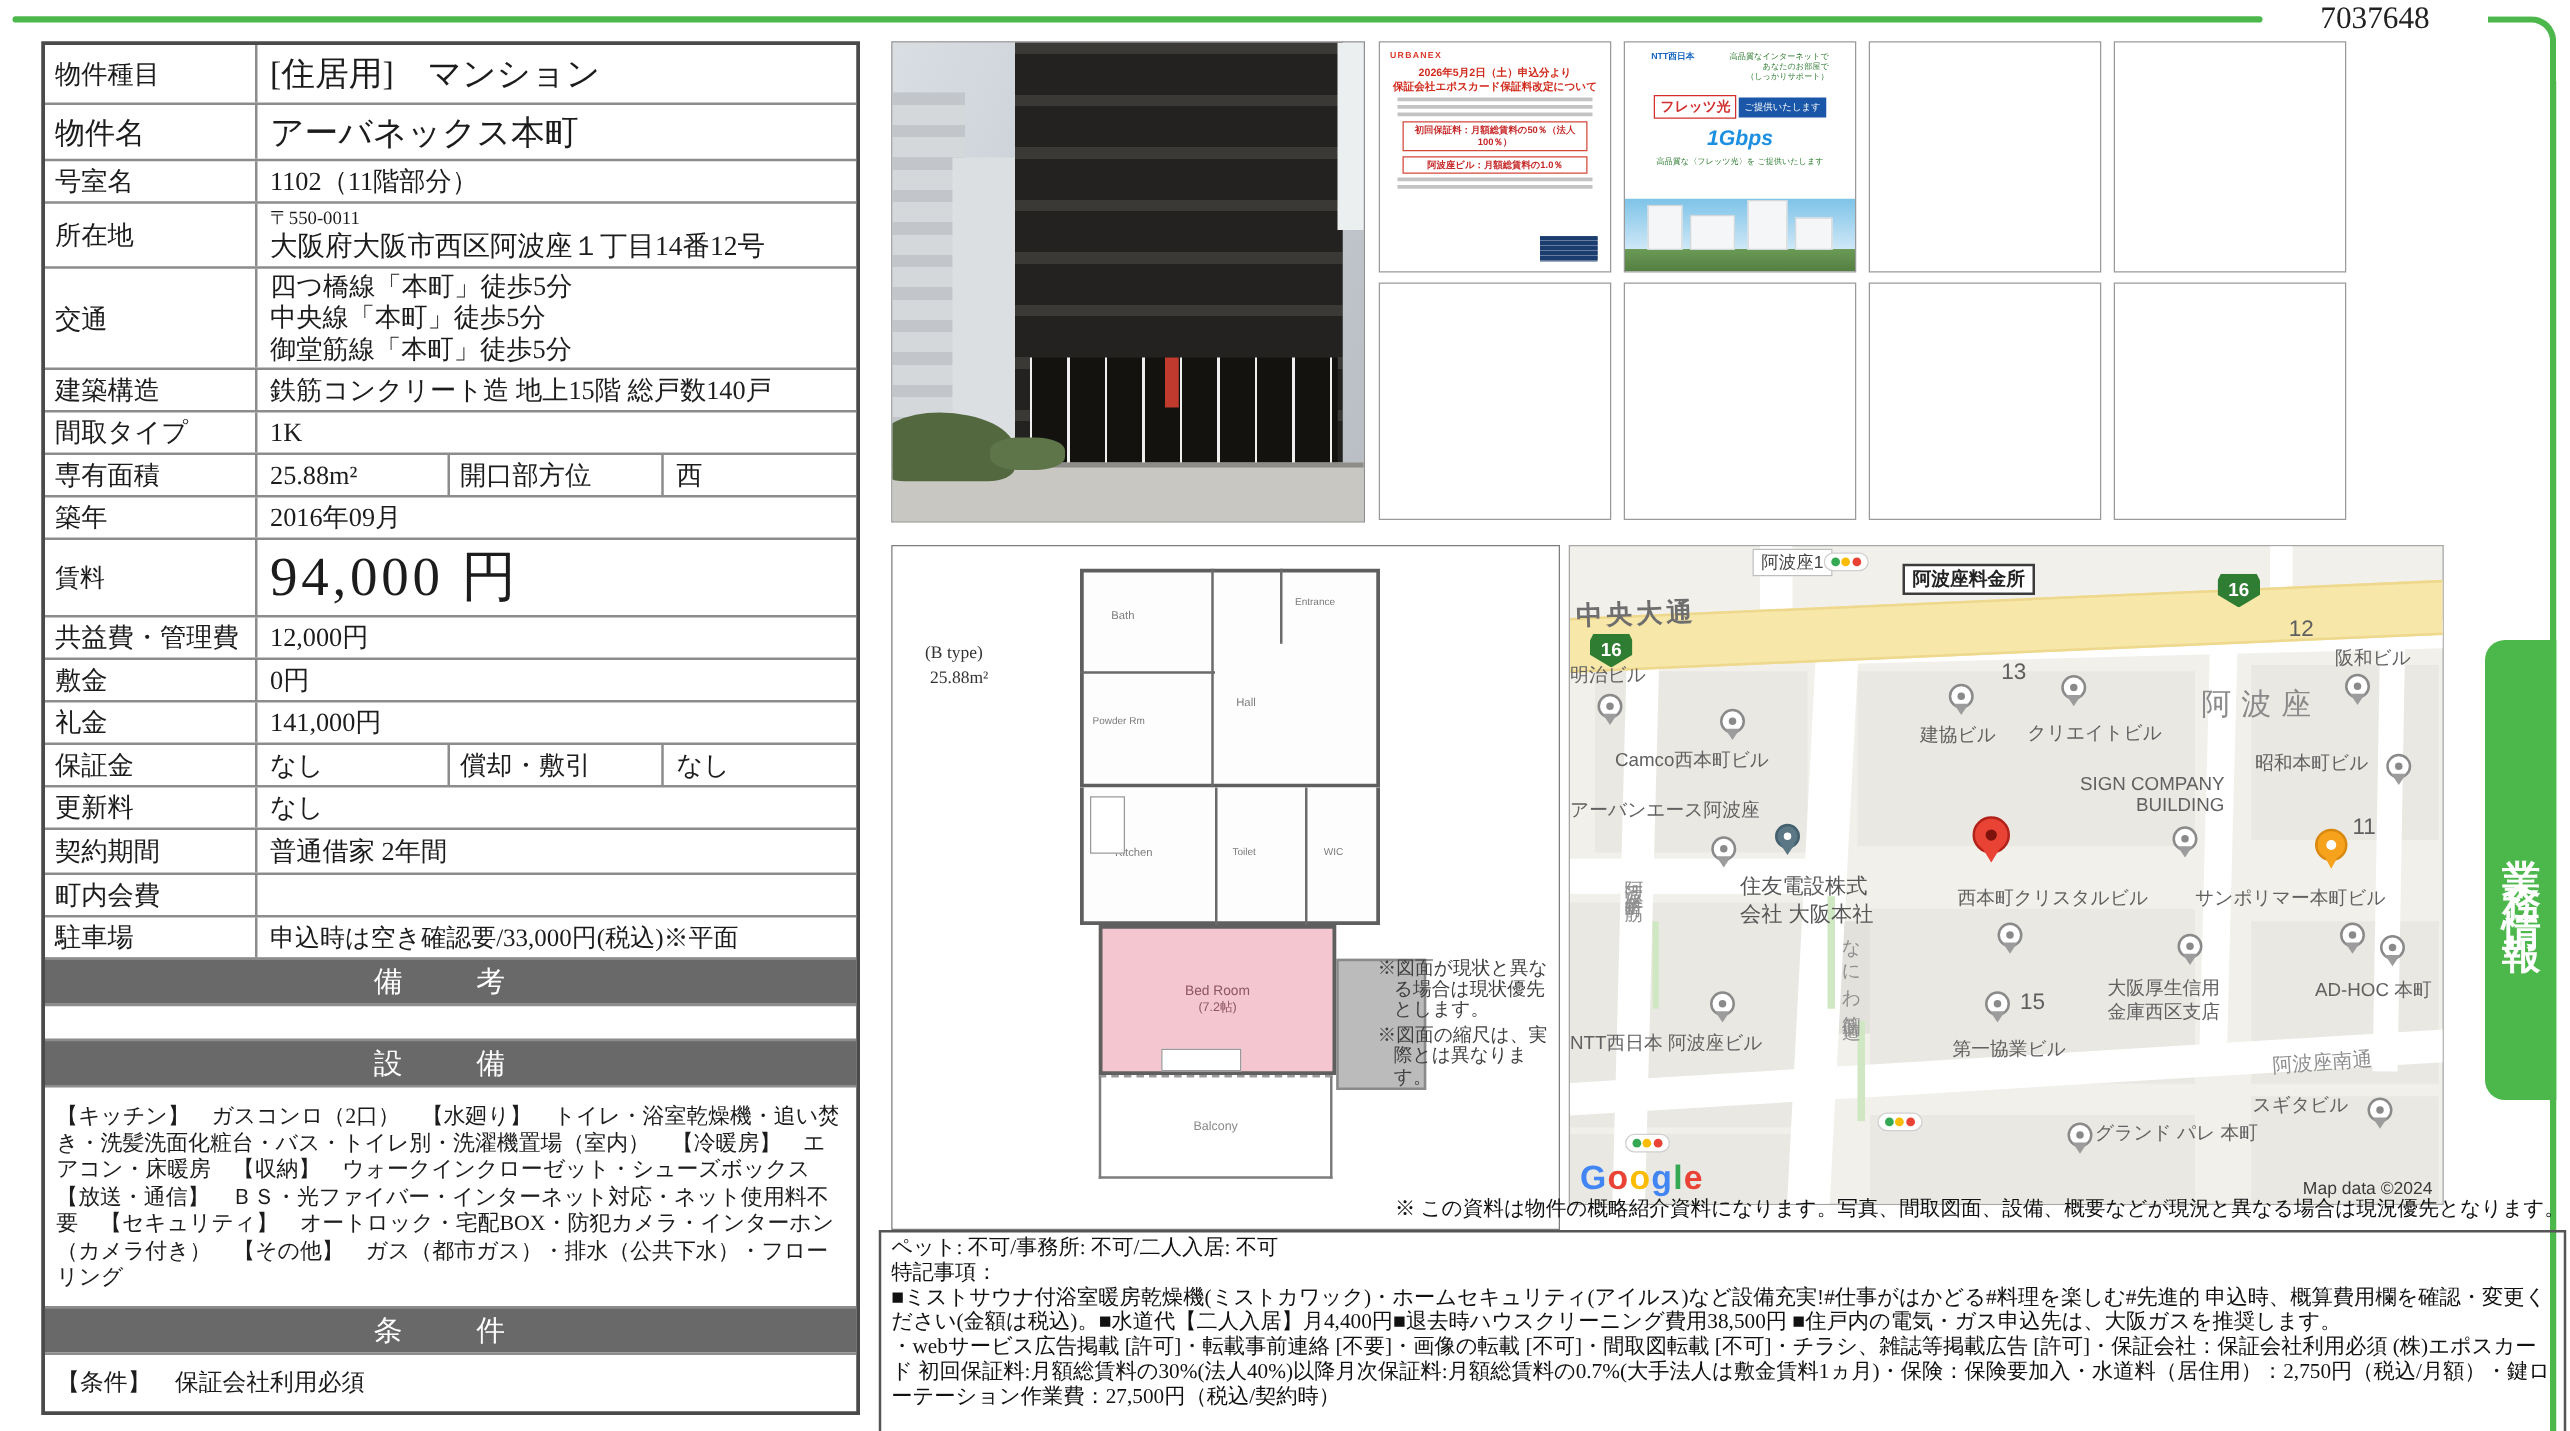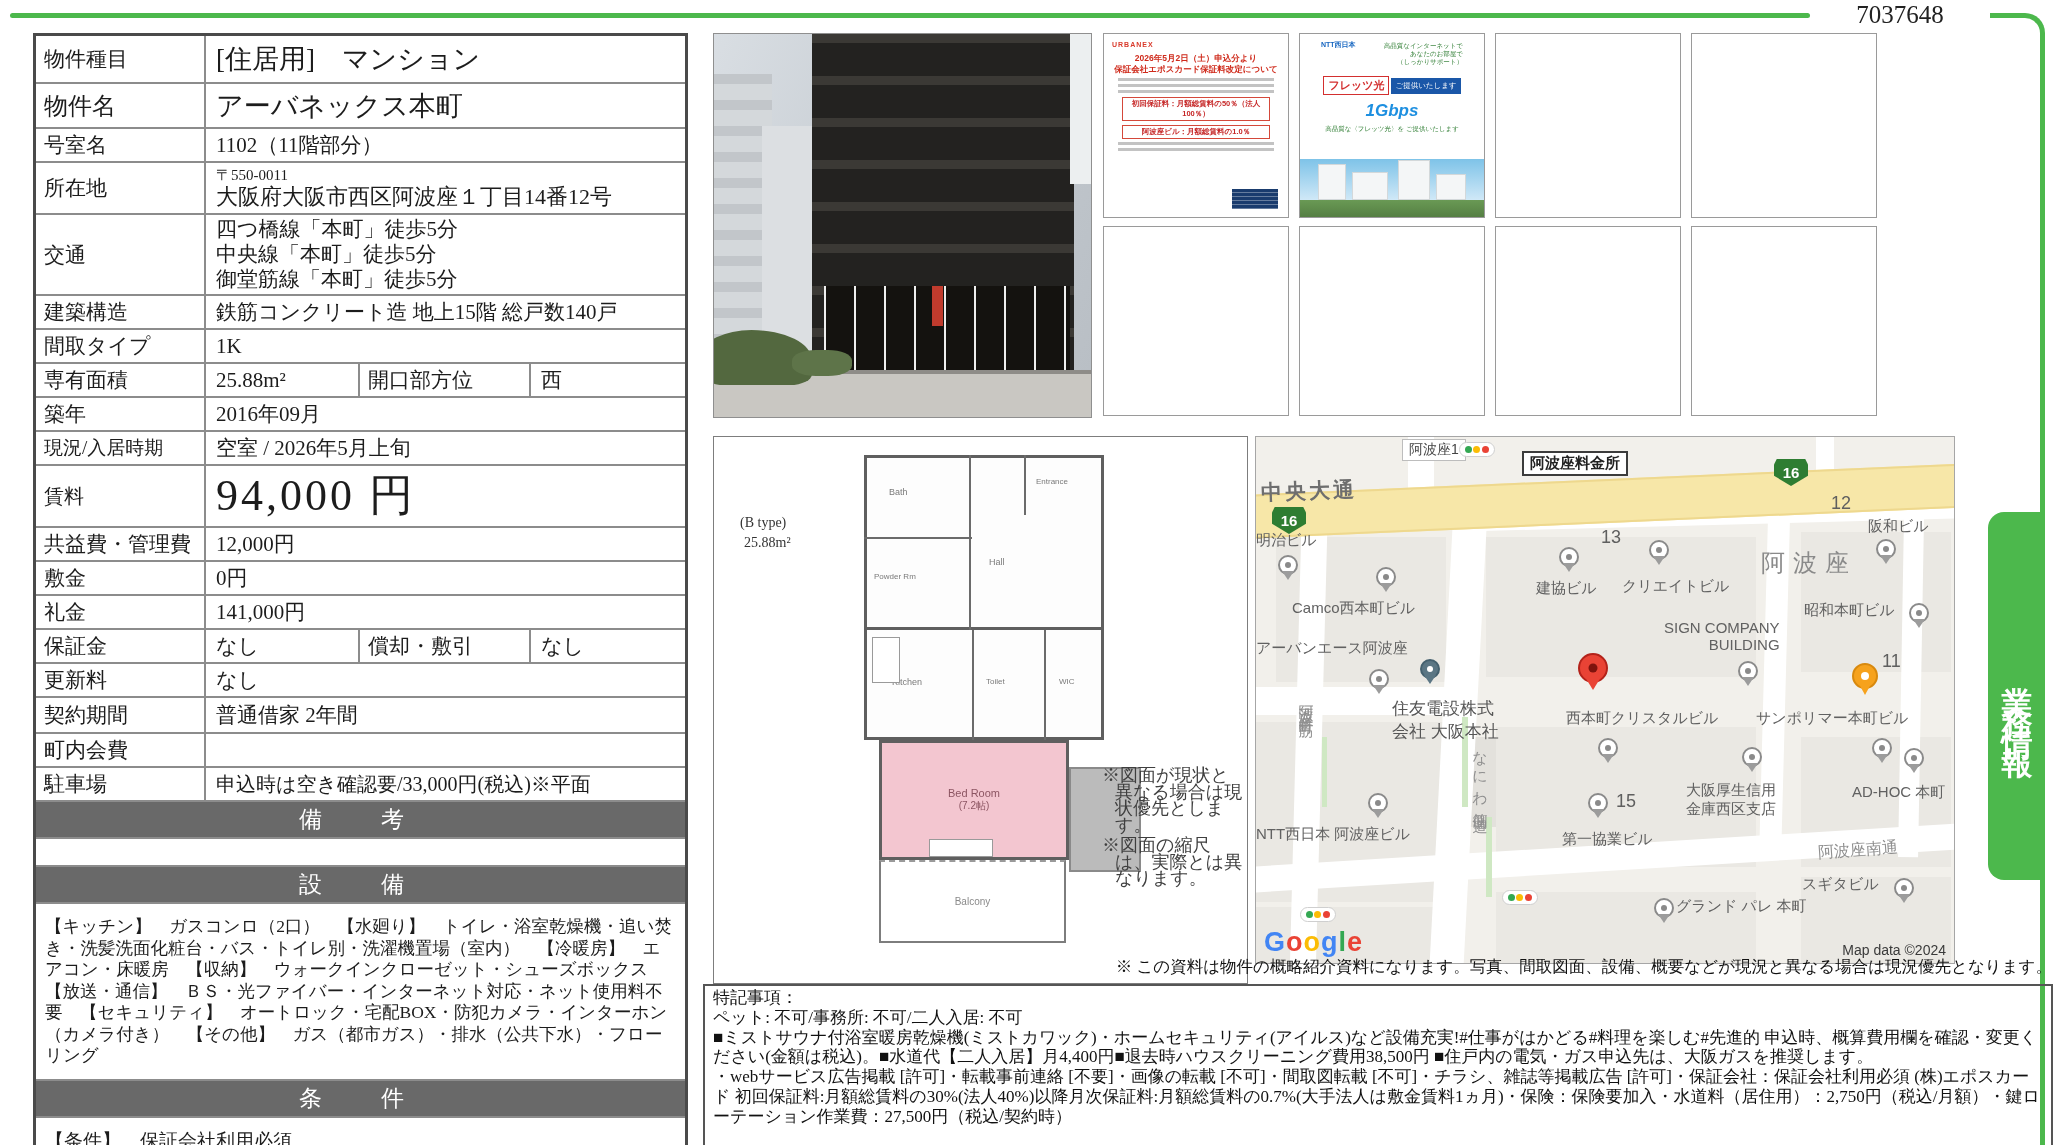--- a/index.html
+++ b/index.html
@@ -84,21 +84,21 @@
   .fp-inwall{position:absolute;background:#6b6b6b;}
   .fp-room-label{position:absolute;color:#7a7a7a;font-family:"Liberation Sans",sans-serif;white-space:nowrap;}
   .fp-bed{position:absolute;left:165px;top:303px;width:190px;height:120px;background:#f3c6d0;border:3px solid #5f5f5f;
           box-sizing:border-box;display:flex;flex-direction:column;align-items:center;justify-content:center;color:#8c5562;
           font-family:"Liberation Sans",sans-serif;}
   .fp-gray{position:absolute;left:355px;top:330px;width:72px;height:105px;background:#bbbbbb;border:2px solid #8a8a8a;box-sizing:border-box;}
   .fp-balcony{position:absolute;left:165px;top:423px;width:187px;height:83px;border:2px solid #7d7d7d;border-top:2px dashed #9a9a9a;
           box-sizing:border-box;display:flex;align-items:center;justify-content:center;color:#8a8a8a;font-size:10px;
           font-family:"Liberation Sans",sans-serif;}
   .fp-furn{position:absolute;border:1.5px solid #9a9a9a;background:#fff;}
-  .fp-notes{position:absolute;left:388px;top:330px;width:142px;font-size:18px;line-height:16.5px;color:#3f3f3f;}
+  .fp-notes{position:absolute;left:388px;top:330px;width:142px;font-size:15px;line-height:16.5px;color:#3f3f3f;}
   .fp-notes div{text-indent:-13px;padding-left:13px;margin-bottom:4px;}
 
   
   .map{position:absolute;left:1255px;top:436px;width:700px;height:528px;border:1px solid #a6a6a6;
        background:#f2f0eb;overflow:hidden;box-sizing:border-box;font-family:"Liberation Sans","DejaVu Sans",sans-serif;}
   .blk{position:absolute;}
   .road{position:absolute;background:#ffffff;}
   .yellow-road{position:absolute;left:-12px;top:42px;width:730px;height:40px;background:#f7e7a8;
        border-top:2px solid #eed88e;border-bottom:2px solid #eed88e;transform:rotate(-2.5deg);}
   .median{position:absolute;background:#cfe8c3;}
@@ -190,24 +190,20 @@
     </div>
     <div class="trow" style="min-height:34px">
       <div class="tlabel">専有面積</div>
       <div class="tvalue mid">25.88m²</div>
       <div class="tlabel2">開口部方位</div>
       <div class="tvalue">西</div>
     </div>
     <div class="trow" style="min-height:33px">
       <div class="tlabel">築年</div>
       <div class="tvalue">2016年09月</div>
-    </div>
-    <div class="trow" style="min-height:33px">
-      <div class="tlabel" style="font-size:19px">現況/入居時期</div>
-      <div class="tvalue">空室 / 2026年5月上旬</div>
     </div>
     <div class="trow" style="min-height:62px">
       <div class="tlabel" style="font-size:20px">賃料</div>
       <div class="tvalue rent-big">94,000 円</div>
     </div>
     <div class="trow" style="min-height:34px">
       <div class="tlabel">共益費・管理費</div>
       <div class="tvalue">12,000円</div>
     </div>
     <div class="trow" style="min-height:34px">
@@ -435,19 +431,19 @@
       </div>
       <div class="tlight" style="left: 246px; top: 453px;">
         <i style="background: rgb(52, 168, 83);"></i>
         <i style="background: rgb(251, 188, 5);"></i>
         <i style="background: rgb(234, 67, 53);"></i>
       </div>
     </div>
 
   <div class="disclaimer">※ この資料は物件の概略紹介資料になります。写真、間取図面、設備、概要などが現況と異なる場合は現況優先となります。</div>
   <div class="notesbox">
+    <div>ペット: 不可/事務所: 不可/二人入居: 不可</div>
     <div>特記事項：</div>
-    <div>ペット: 不可/事務所: 不可/二人入居: 不可</div>
     <div>■ミストサウナ付浴室暖房乾燥機(ミストカワック)・ホームセキュリティ(アイルス)など設備充実!#仕事がはかどる#料理を楽しむ#先進的 申込時、概算費用欄を確認・変更ください(金額は税込)。■水道代【二人入居】月4,400円■退去時ハウスクリーニング費用38,500円 ■住戸内の電気・ガス申込先は、大阪ガスを推奨します。</div>
     <div>・webサービス広告掲載 [許可]・転載事前連絡 [不要]・画像の転載 [不可]・間取図転載 [不可]・チラシ、雑誌等掲載広告 [許可]・保証会社：保証会社利用必須 (株)エポスカード 初回保証料:月額総賃料の30%(法人40%)以降月次保証料:月額総賃料の0.7%(大手法人は敷金賃料1ヵ月)・保険：保険要加入・水道料（居住用）：2,750円（税込/月額）・鍵ローテーション作業費：27,500円（税込/契約時）</div>
   </div>
 
 </div>
 
 </body></html>

